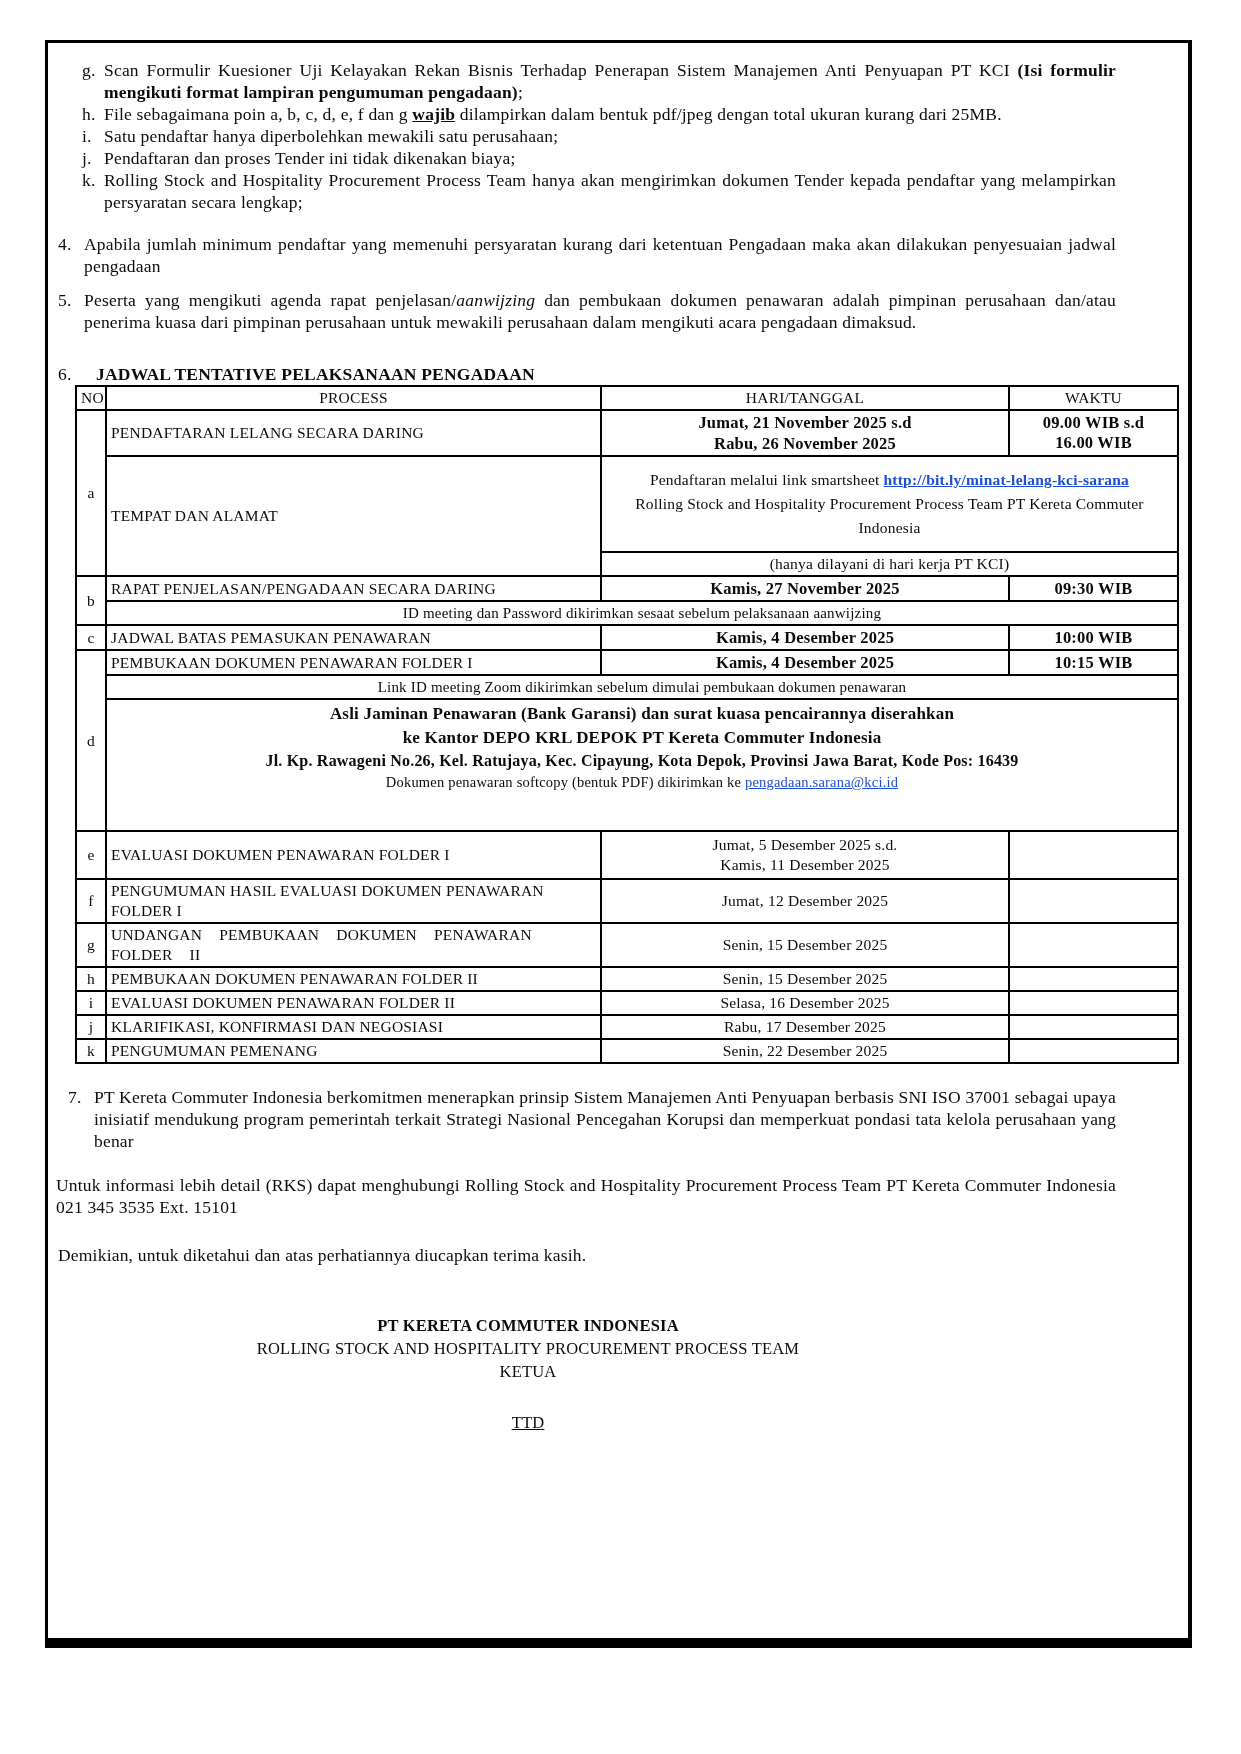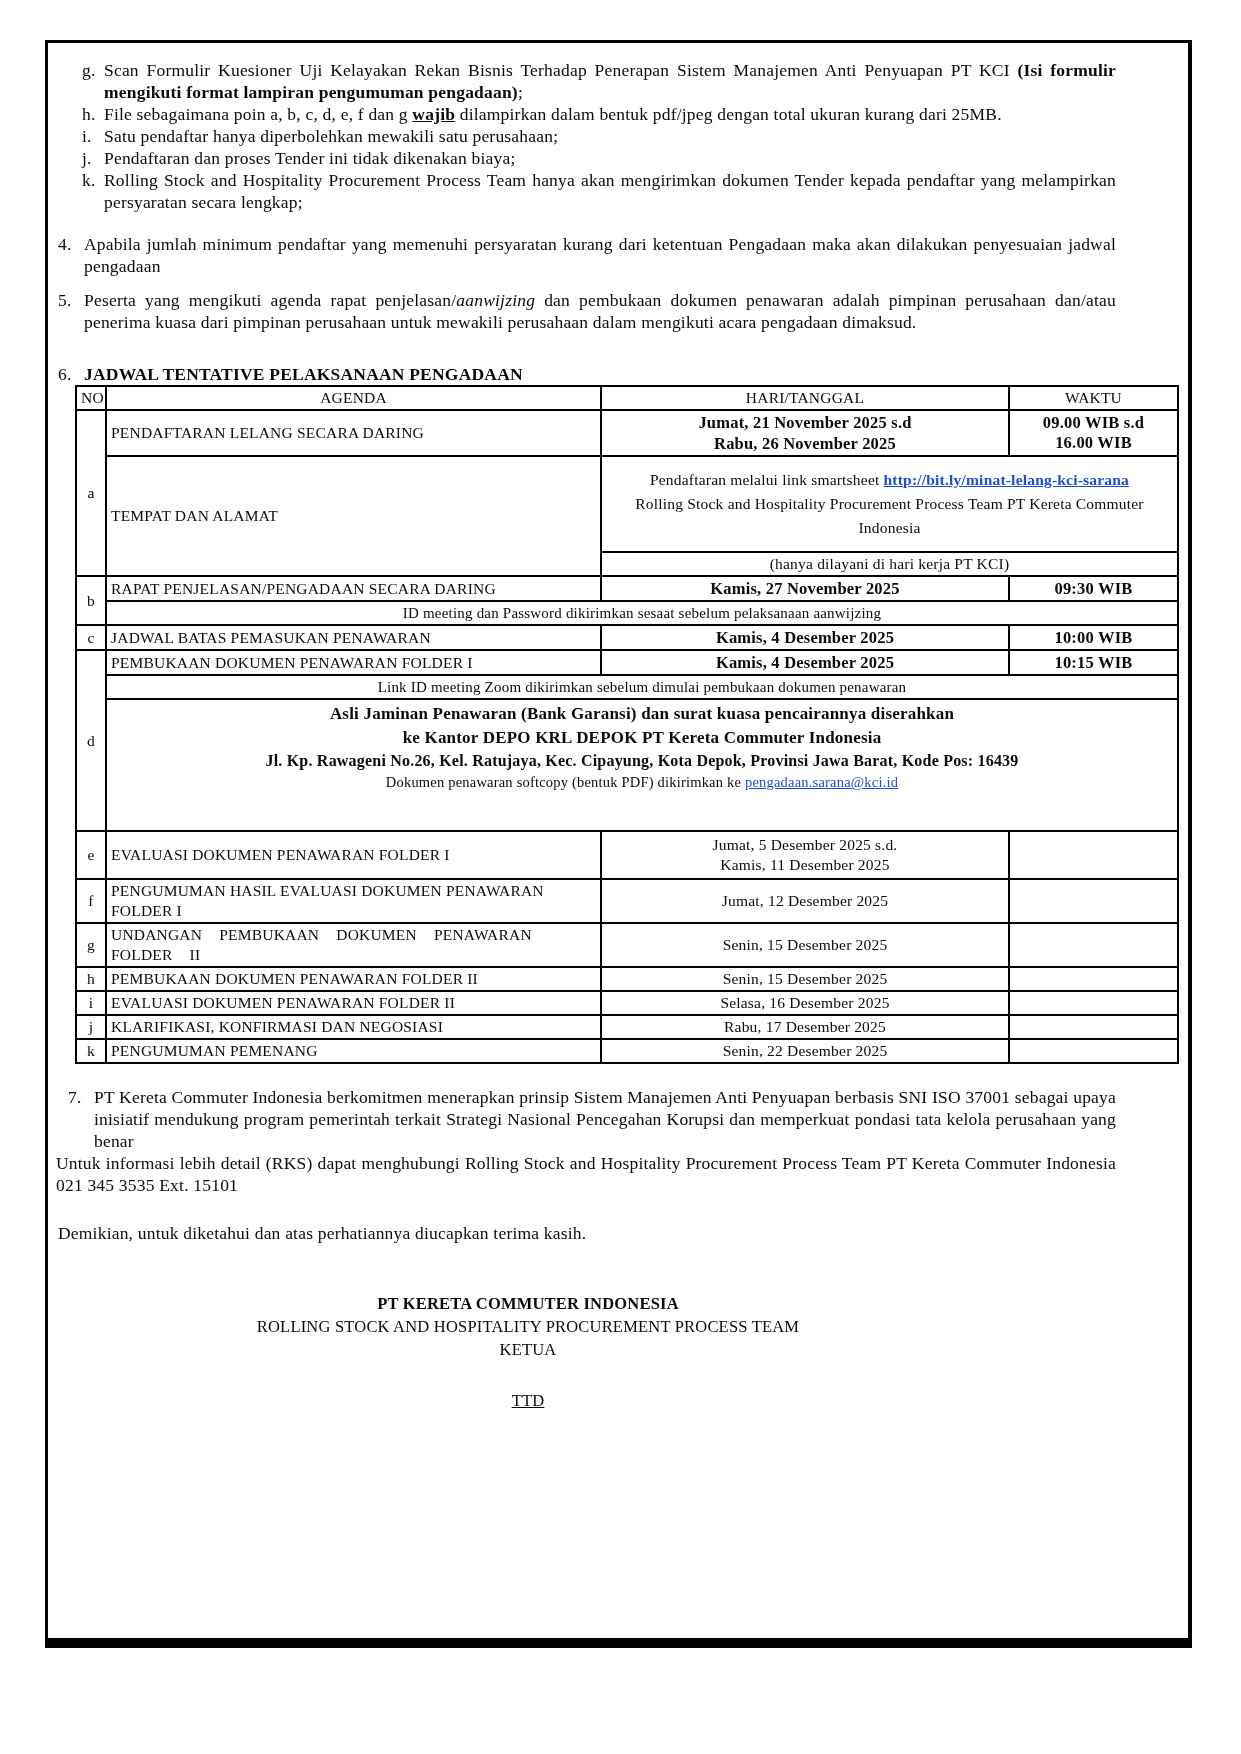--- a/index.html
+++ b/index.html
@@ -12,42 +12,42 @@
   .li{display:flex;margin:0;}
   .li .lbl{flex:0 0 22px;}
   .li .txt{flex:1;}
   .li-alpha{margin-left:24px;}
   .li-num .lbl{flex:0 0 26px;}
   .li-7{margin-left:10px;}
   .li-7 .lbl{flex:0 0 26px;}
   .mt20{margin-top:20px;} .mt12{margin-top:12px;} .mt30{margin-top:30px;}
   .mt22{margin-top:22px;} .mt26{margin-top:26px;}
   b.u{text-decoration:underline;}
-  .sec-heading{font-weight:bold;letter-spacing:.2px;}
+  .sec-heading{font-weight:bold;letter-spacing:.2px;margin-left:12px;}
   
   table.sched{border-collapse:collapse;table-layout:fixed;width:1102px;margin-left:17px;
        font-size:15.5px;line-height:20px;text-align:center;}
   table.sched td{border:2px solid #000;padding:1px 4px;vertical-align:middle;
        overflow:hidden;}
   td.no-cell{vertical-align:top;text-align:center;}
   td.agenda-cell{text-align:left;padding-left:5px;}
   .pre{white-space:pre-line;}
   .date-b{font-weight:bold;font-size:16.5px;line-height:21px;}
   .time-b{font-weight:bold;font-size:16.5px;}
   .info-row{font-size:15px;height:22px;margin-left:8px;}
   td.place-cell{line-height:24px;padding:3px 6px;}
   .spread{word-spacing:13px;}
   .jaminan{padding-bottom:38px !important;padding-top:2px !important;border-radius:30px;}
   .jam-l1{font-weight:bold;font-size:17px;line-height:24px;}
   .jam-l3{font-weight:bold;font-size:16px;line-height:22px;}
   .jam-l4{font-size:14.5px;line-height:20px;}
   a.doclink{color:#1d4ed8;text-decoration:underline;cursor:pointer;}
   a.bold-link{font-weight:bold;}
   
-  .contact-para{margin-left:-2px;}
+  .contact-para{margin-top:22px;margin-left:-2px;}
   .sign-block{width:940px;text-align:center;margin-top:48px;font-size:16.5px;line-height:23px;}
   .sign-company{font-weight:bold;}
   .sign-ttd{margin-top:28px;text-decoration:underline;}
 </style>
 </head>
 <body>
 
 <div class="page-frame">
   <div class="doc">
 
@@ -89,21 +89,21 @@
     <table class="sched">
       <colgroup>
         <col style="width:30px">
           <col style="width:495px">
           <col style="width:408px">
           <col style="width:169px">
       </colgroup>
       <tbody>
           <tr style="height:22px;">
         <td>NO</td>
-        <td>AGENDA</td>
+        <td>PROCESS</td>
         <td>HARI/TANGGAL</td>
         <td>WAKTU</td>
       </tr>
       <tr style="height:46px;">
         <td class="no-cell" rowspan="3">a</td>
         <td class="agenda-cell">PENDAFTARAN LELANG SECARA DARING</td>
         <td class="date-b pre">Jumat, 21 November 2025 s.d
 Rabu, 26 November 2025</td>
         <td class="time-b pre">09.00 WIB s.d
 16.00 WIB</td>

